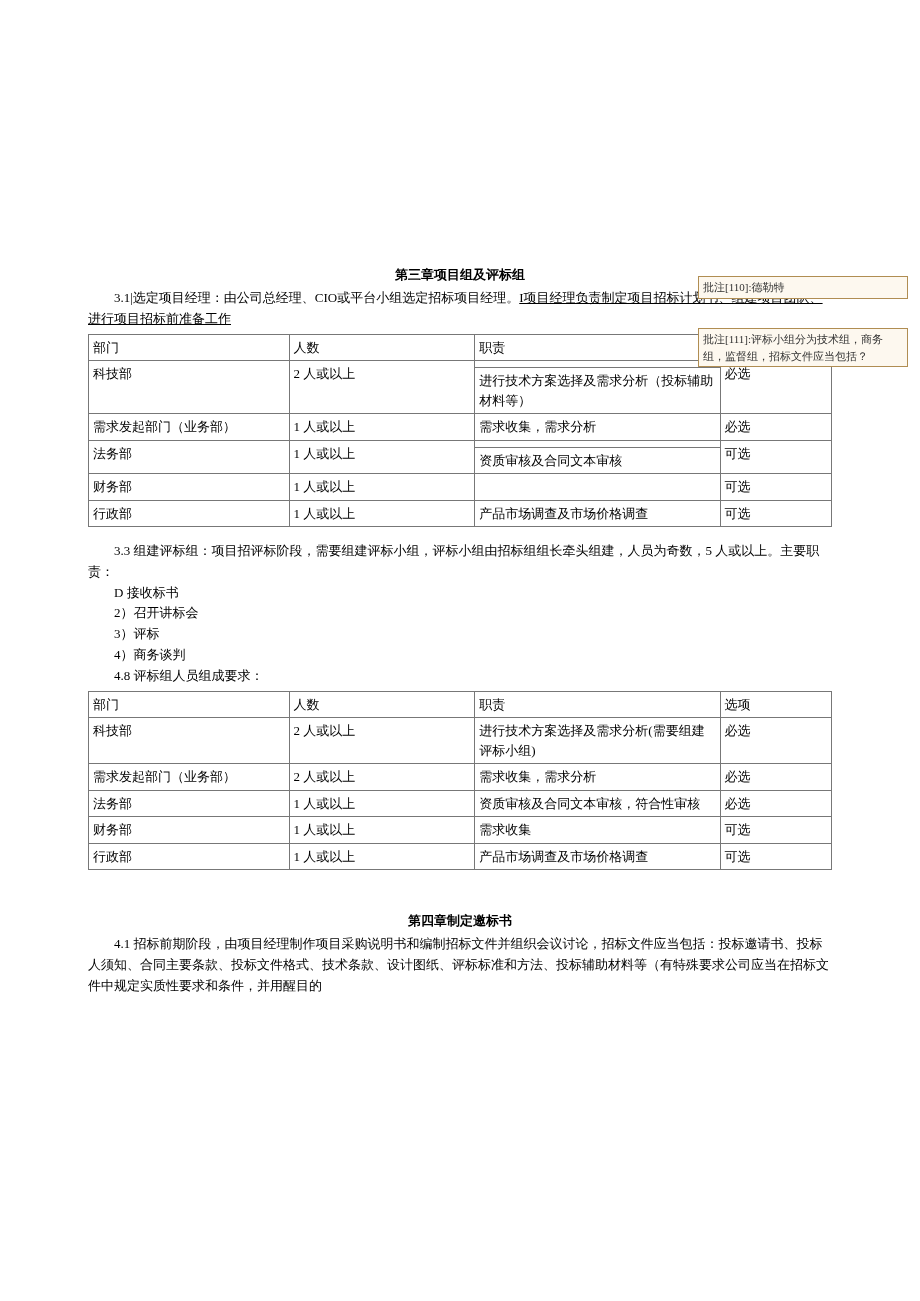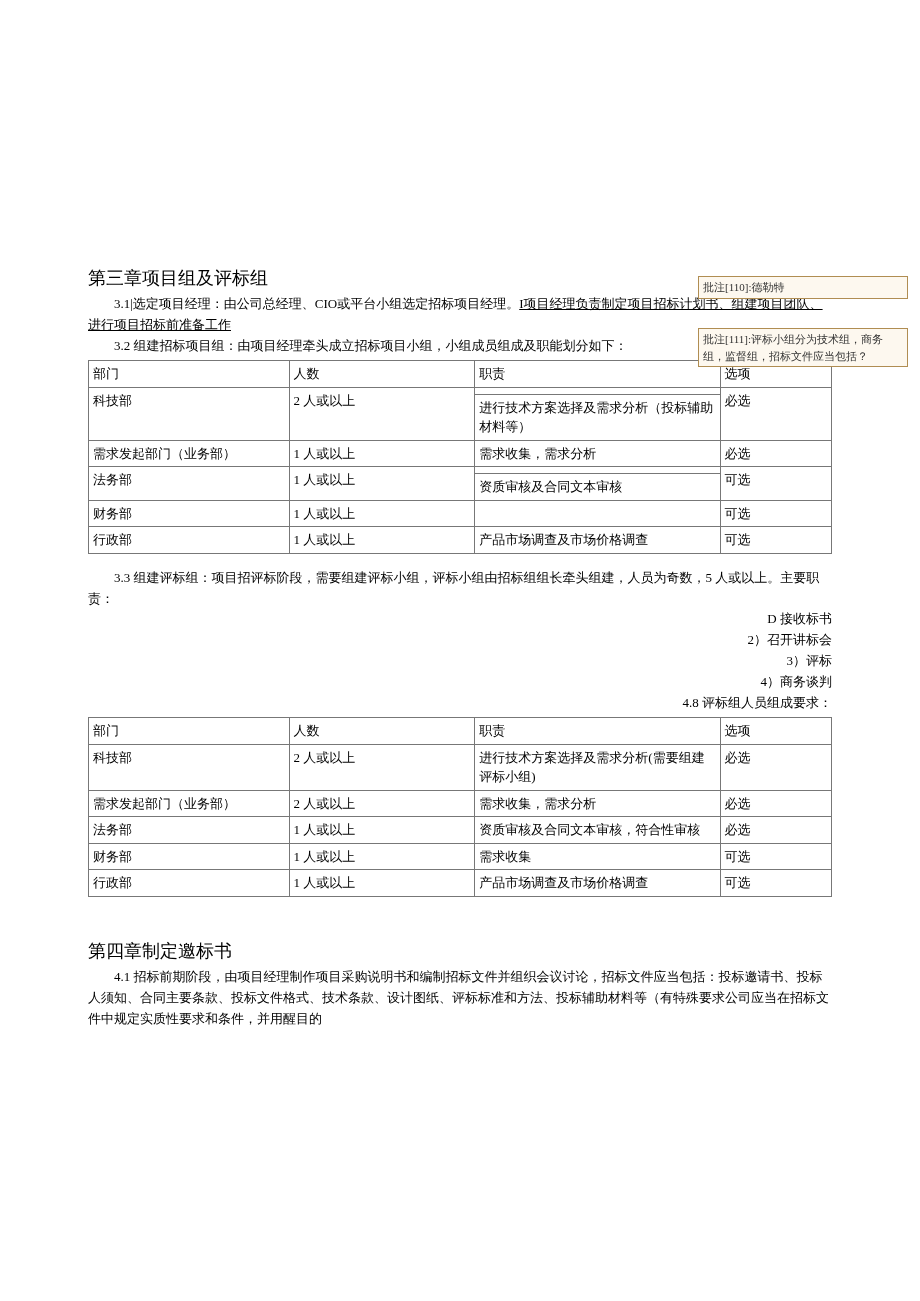--- a/index.html
+++ b/index.html
@@ -10,24 +10,24 @@
     font-family: "SimSun", "宋体", serif;
     font-size: 13px;
     color: #000;
     width: 920px;
   }
   .page {
     position: relative;
     padding: 260px 88px 100px 88px;
   }
   .chapter-heading {
-    text-align: left;
-    font-weight: normal;
+    text-align: center;
+    font-weight: bold;
     margin: 6px 0 4px 0;
-    font-size: 18px;
+    font-size: 13px;
   }
   .para {
     line-height: 1.6;
     text-indent: 2em;
     margin: 0;
   }
   .underline { text-decoration: underline; }
   table.doc-table {
     width: 100%;
     border-collapse: collapse;
@@ -39,21 +39,21 @@
     padding: 3px 4px;
     vertical-align: top;
     font-size: 13px;
     line-height: 1.5;
     word-break: break-all;
   }
   .col-dept { width: 27%; }
   .col-count { width: 25%; }
   .col-resp { width: 33%; }
   .col-opt  { width: 15%; }
-  .list-line { line-height: 1.6; text-indent: 2em; margin:0;text-align:right; }
+  .list-line { line-height: 1.6; text-indent: 2em; margin:0; }
   .comment {
     position: absolute;
     left: 698px;
     width: 210px;
     border: 1px solid #b08d52;
     background: #fdf8ef;
     font-size: 11px;
     line-height: 1.5;
     padding: 2px 4px;
     color: #333;
@@ -72,21 +72,20 @@
   <div class="comment comment-2">
     <span>批注[111]:</span><span>评标小组分为技术组，商务组，监督组，招标文件应当包括？</span>
   </div>
 
   <div class="chapter-heading">第三章项目组及评标组</div>
 
   <p class="para">
     <span>3.1|选定项目经理：由公司总经理、CIO或平台小组选定招标项目经理。</span><span class="underline">I项目经理负责制定项目招标计划书、组建项目团队、进行项目招标前准备工作</span>
   </p>
 
-  <p class="para">3.2 组建招标项目组：由项目经理牵头成立招标项目小组，小组成员组成及职能划分如下：</p>
 
   <table class="doc-table">
     <colgroup>
       <col class="col-dept">
         <col class="col-count">
         <col class="col-resp">
         <col class="col-opt">
     </colgroup>
     <tbody>
         <tr>

